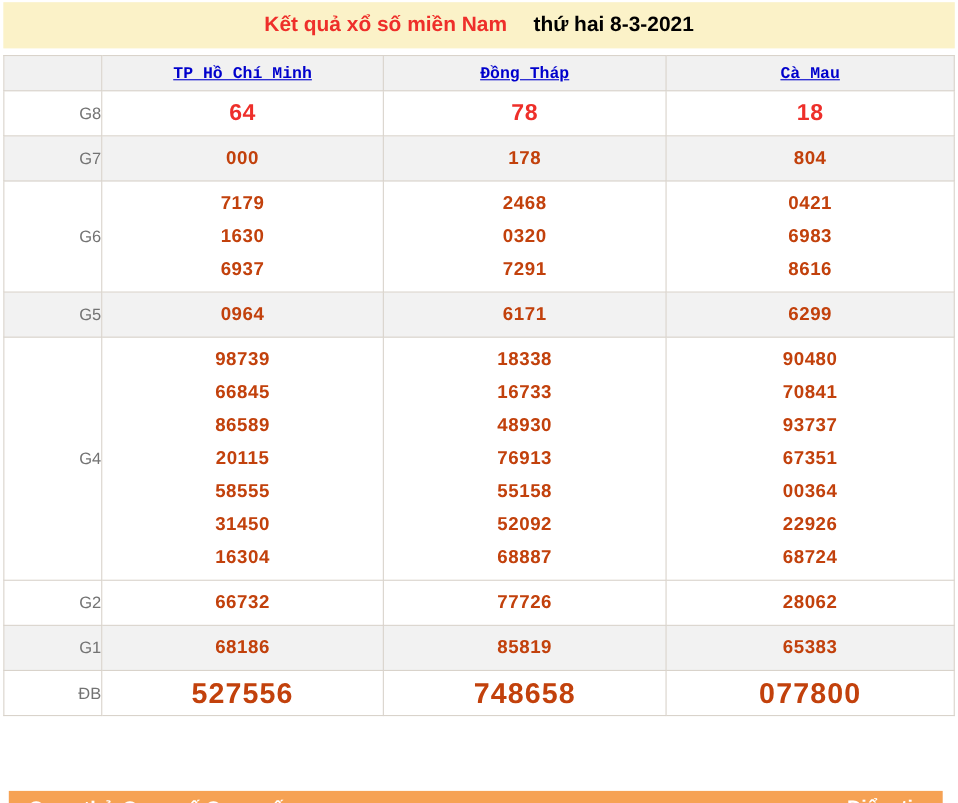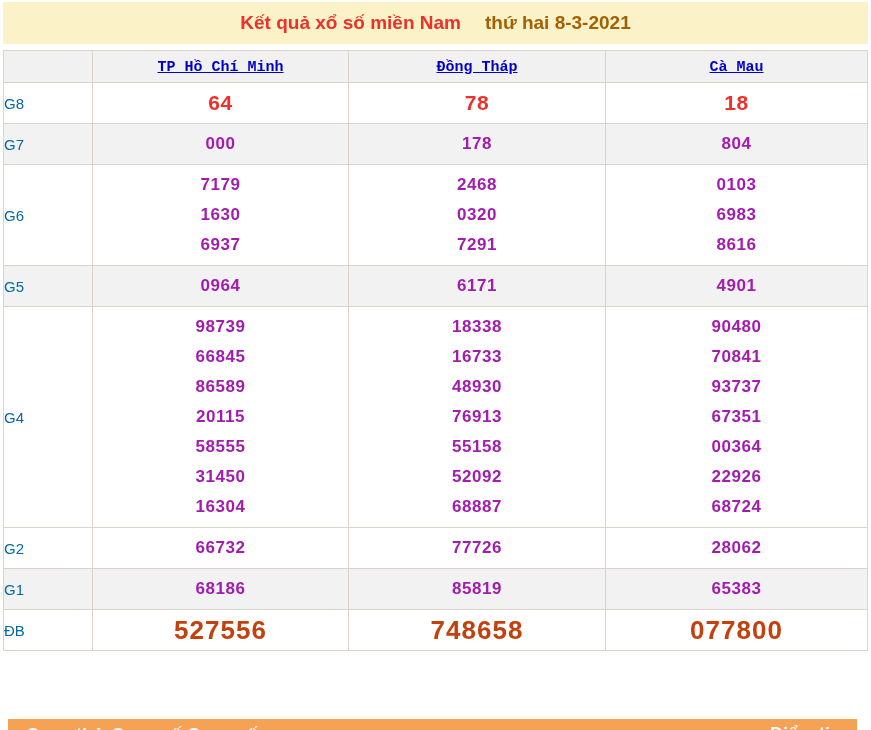--- a/index.html
+++ b/index.html
@@ -4,34 +4,34 @@
 <style>
   * { margin:0; padding:0; box-sizing:border-box; }
   html,body { width:871px; height:730px; overflow:hidden; background:#ffffff;
               font-family:"Liberation Sans", sans-serif; }
   .page { position:relative; width:871px; height:710px; }
 
   
   .title-bar { position:absolute; left:3px; top:2px; width:865px; height:42px;
                background:#fbf2c8; display:flex; align-items:center; justify-content:center; }
   .title-main { color:#ee2f2a; font-weight:700; font-size:19px; }
-  .title-date { color:#a16207; font-weight:700; font-size:19px; margin-left:24px; }
+  .title-date { color:#000000; font-weight:700; font-size:19px; margin-left:24px; }
 
   
   table.results { position:absolute; left:3px; top:50px; width:865px;
                   border-collapse:collapse; table-layout:fixed; }
   table.results th, table.results td { border:1px solid #d9d3cb; }
   thead th { height:32px; background:#f1f1f1; font-size:15px; font-weight:700; }
   thead th a { color:#0000cc; text-decoration:underline; cursor:pointer;font-family:Liberation Mono, monospace; }
   th.corner { background:#f1f1f1; }
-  td.label { text-align:left; font-size:15px; font-weight:400; color:#0369a1;
+  td.label { text-align:right; font-size:15px; font-weight:400; color:#737373;
              background:inherit; }
   td.vals  { text-align:center; padding:5px 0; vertical-align:middle; }
   .val { display:block; line-height:30px; font-weight:700; font-size:17px;
-         color:#a21caf; letter-spacing:0.5px; }
+         color:#c2410c; letter-spacing:0.5px; }
   tr.alt { background:#f2f2f2; }
   tr.r-red-large .val { color:#ee2f2a; font-size:21px; }
   tr.r-red-xl    .val { color:#c2410c; font-size:26px; letter-spacing:1px; }
 
   
   .footer { position:absolute; left:8px; top:719px; width:849px; height:30px;
             background:#f6a254; overflow:hidden; }
   .footer-left  { position:absolute; left:18px; top:6px; color:#ffffff;
                   font-weight:700; font-size:18px; white-space:nowrap; cursor:pointer; }
   .footer-right { position:absolute; right:16px; top:5px; color:#ffffff;
@@ -93,35 +93,35 @@
             <span class="val">7179</span>
             <span class="val">1630</span>
             <span class="val">6937</span>
           </td>
           <td class="vals">
             <span class="val">2468</span>
             <span class="val">0320</span>
             <span class="val">7291</span>
           </td>
           <td class="vals">
-            <span class="val">0103</span>
+            <span class="val">0421</span>
             <span class="val">6983</span>
             <span class="val">8616</span>
           </td>
         </tr>
         <tr class="alt ">
           <td class="label">G5</td>
           <td class="vals">
             <span class="val">0964</span>
           </td>
           <td class="vals">
             <span class="val">6171</span>
           </td>
           <td class="vals">
-            <span class="val">4901</span>
+            <span class="val">6299</span>
           </td>
         </tr>
         <tr class="">
           <td class="label">G4</td>
           <td class="vals">
             <span class="val">98739</span>
             <span class="val">66845</span>
             <span class="val">86589</span>
             <span class="val">20115</span>
             <span class="val">58555</span>

